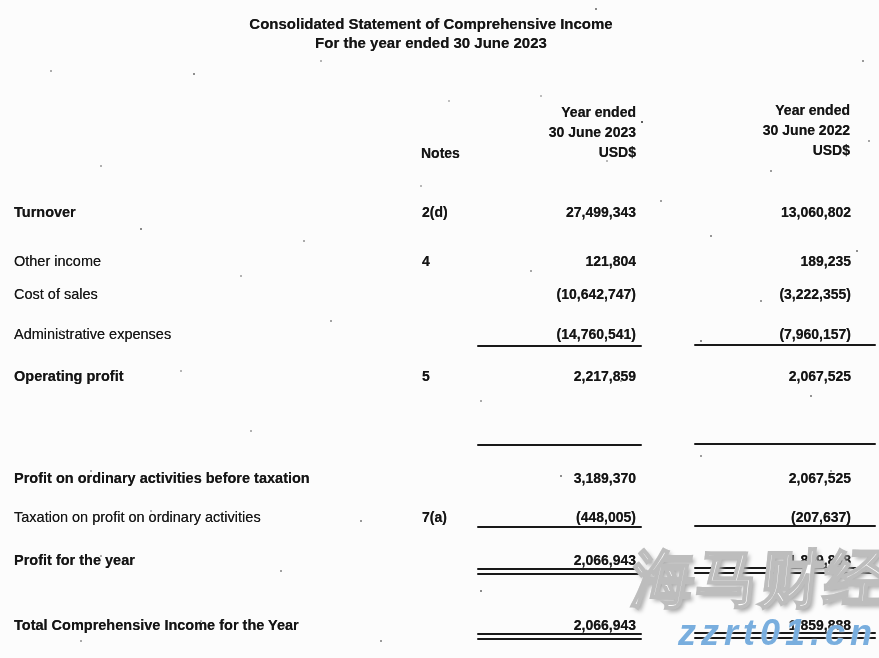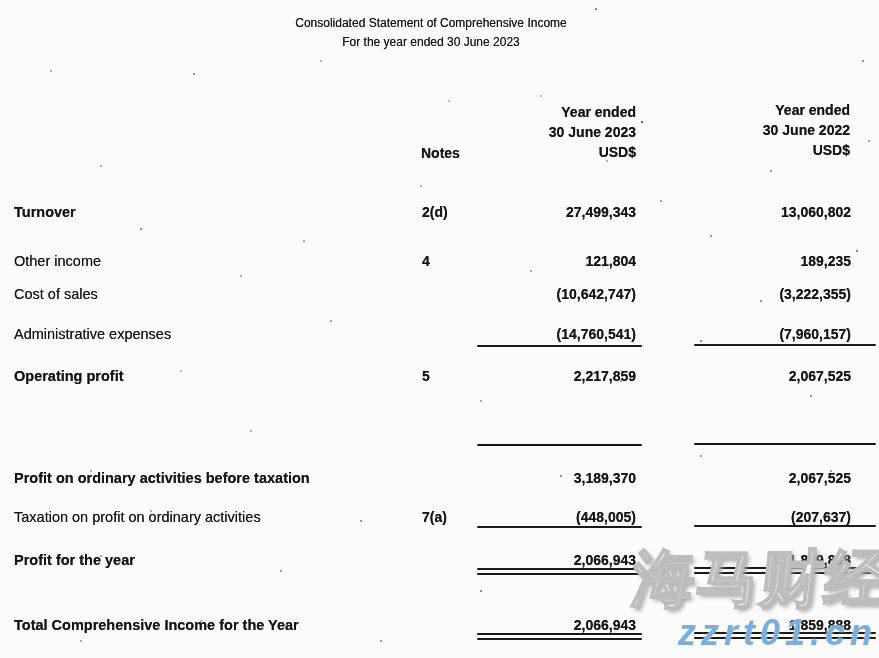--- a/index.html
+++ b/index.html
@@ -6,21 +6,21 @@
   body{
     width:879px;height:658px;position:relative;overflow:hidden;
     background:#fcfcfc;
     font-family:"Liberation Sans", sans-serif;
     color:#151515;
   }
   .page{position:absolute;inset:0;}
   .txt{text-shadow:0 0 .6px rgba(20,20,20,.75);}
   
   .title{position:absolute;left:0;top:14px;width:862px;text-align:center;
-         font-weight:400;font-size:12px;line-height:19px;}
+         font-weight:700;font-size:15px;line-height:19px;}
   
   .hdr{position:absolute;font-weight:700;font-size:14px;line-height:20px;text-align:center;}
   .hdr-notes{left:421px;top:143px;}
   .hdr-col{text-align:right;width:200px;}
   .hdr-2023{left:436px;top:102px;}
   .hdr-2022{left:650px;top:100px;}
   
   .row{position:absolute;left:0;width:833px;height:18px;font-size:14.5px;line-height:17px;}
   .row .lbl{position:absolute;left:14px;white-space:nowrap;}
   .row.bold .lbl{font-weight:700;}

